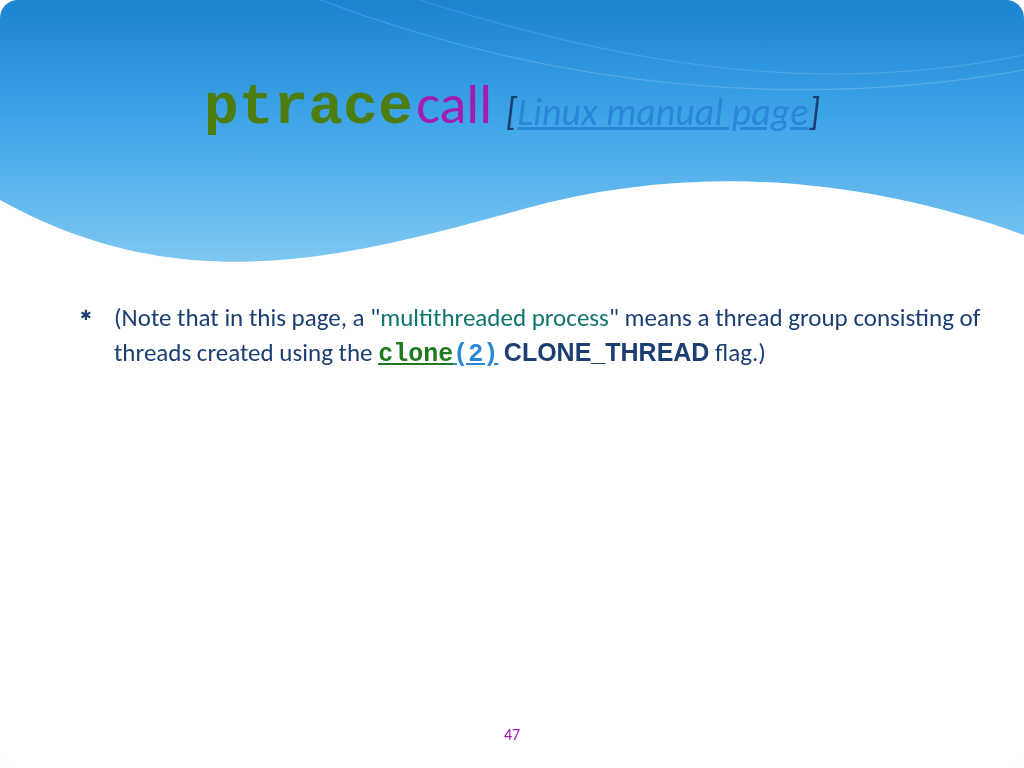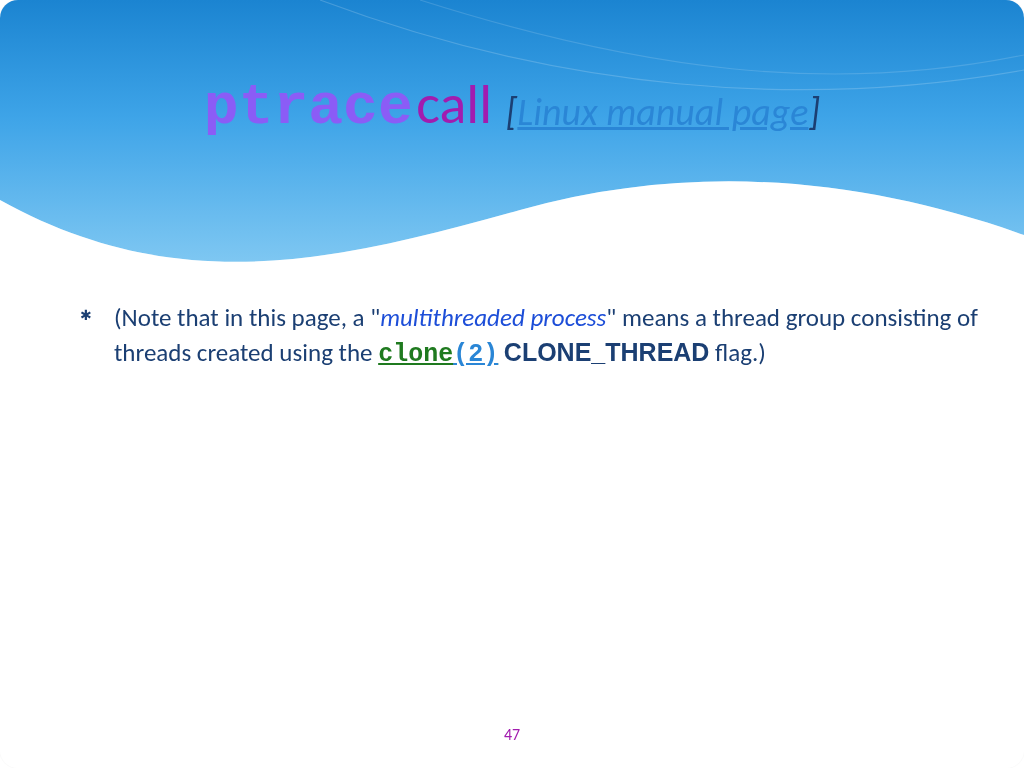--- a/index.html
+++ b/index.html
@@ -31,21 +31,21 @@
     text-align: center;
     z-index: 2;
   }
   .title-line {
     display: inline-block;
   }
   .title-mono {
     font-family: "Courier New", monospace;
     font-weight: bold;
     font-size: 58px;
-    color: #8b5cf6;
+    color: #4d7c0f;
     letter-spacing: 0px;
   }
   .title-sans {
     font-family: "Segoe UI", "Calibri", sans-serif;
     font-weight: 300;
     font-size: 56px;
     color: #a21caf;
   }
   .title-sub {
     font-family: "Segoe UI", "Calibri", sans-serif;
@@ -123,22 +123,21 @@
     text-decoration: underline;
     text-decoration-color: #1f7a1f;
     margin-top: 43px;
   }
   .mono-link .paren2 {
     color: #2a86d6;
     text-decoration: underline;
     text-decoration-color: #2a86d6;
   }
   .red-ital {
-    color: #1d4ed8;
-    font-style: italic;
+    color: #0f766e;
   }
 
   .page-number {
     position: absolute;
     bottom: 24px;
     width: 100%;
     text-align: center;
     color: #a21caf;
     font-size: 16px;
     z-index: 2;

